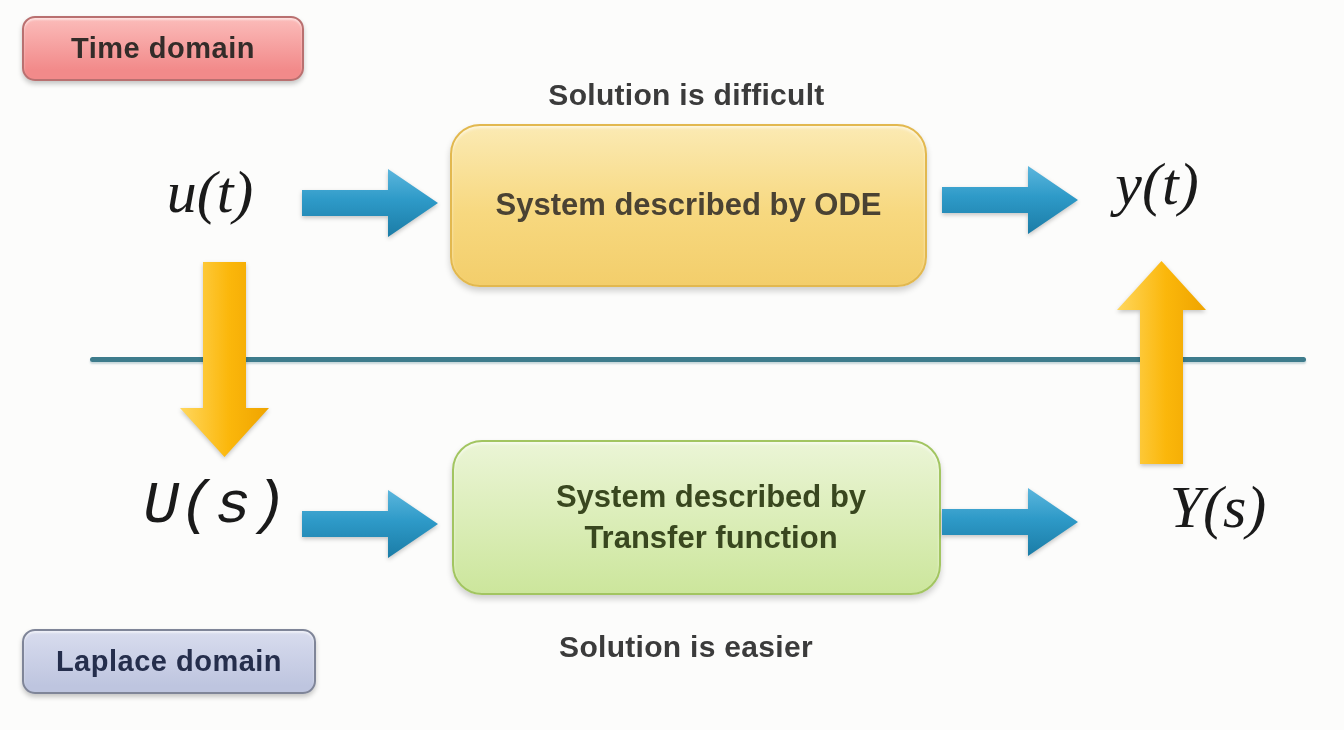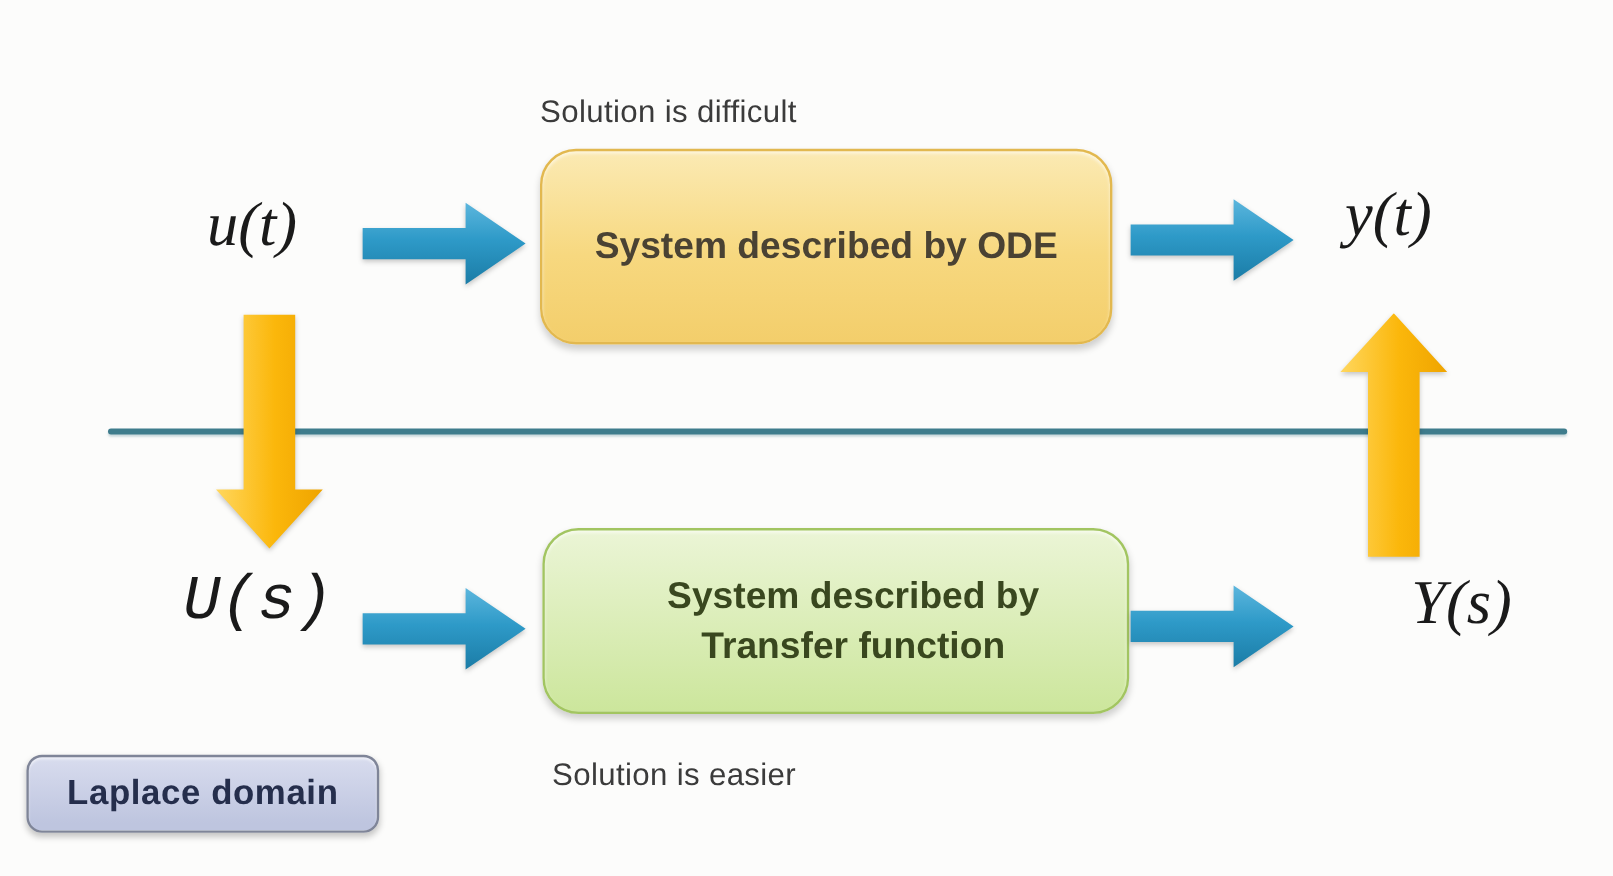--- a/index.html
+++ b/index.html
@@ -63,33 +63,34 @@
   .process-box.green {
     left: 452px; top: 440px; width: 456px; height: 151px;
     background: linear-gradient(180deg, var(--green-fill-top) 0%, var(--green-fill-bottom) 100%);
     border: 2px solid var(--green-border);
     color: var(--green-text);
     padding-left: 29px;
   }
 
   
   .caption {
-    font-size: 26px;
-    font-weight: 400;
+    font-size: 30px;
+    font-weight: 700;
     color: var(--text-dark);
+    text-align: center;
     letter-spacing: 0.3px;
   }
   .caption.difficult { left: 450px; top: 78px; width: 473px; }
   .caption.easier   { left: 460px; top: 609px; width: 452px; margin-top: 21px; }
 
   
   .math-label {
     font-family: "Liberation Serif", serif;
     font-style: italic;
-    font-size: 52px;
+    font-size: 60px;
     color: var(--math-color);
     text-align: center;
     white-space: nowrap;
   }
   .math-ut { left: 140px; top: 158px; width: 140px; }
   .math-yt { left: 1082px; top: 150px; width: 150px; }
   .math-us { left: 130px; top: 472px; width: 170px; font-family: Liberation Mono, monospace; }
   .math-ys { left: 1138px; top: 473px; width: 160px; text-align: center; }
 
   
@@ -130,20 +131,23 @@
         <stop class="stop-blue-bottom" offset="1"></stop>
       </linearGradient>
       <linearGradient id="orangeGrad" x1="0" y1="0" x2="1" y2="0">
         <stop class="stop-orange-light" offset="0"></stop>
         <stop class="stop-orange-mid" offset="0.55"></stop>
         <stop class="stop-orange-dark" offset="1"></stop>
       </linearGradient>
     </defs>
   </svg>
 
+  <div class="abs badge pink">
+    <span>Time domain</span>
+  </div>
 
   <div class="abs caption difficult">Solution is difficult</div>
 
   <div class="abs math-label math-ut">u(t)</div>
 
   <svg class="abs arrow-svg arrow-right-1" width="138" height="72" viewBox="0 0 138 72">
     <polygon points="0,23 86,23 86,2 136,36 86,70 86,49 0,49" fill="url(#blueGrad)"></polygon>
   </svg>
 
   <div class="abs process-box yellow">

